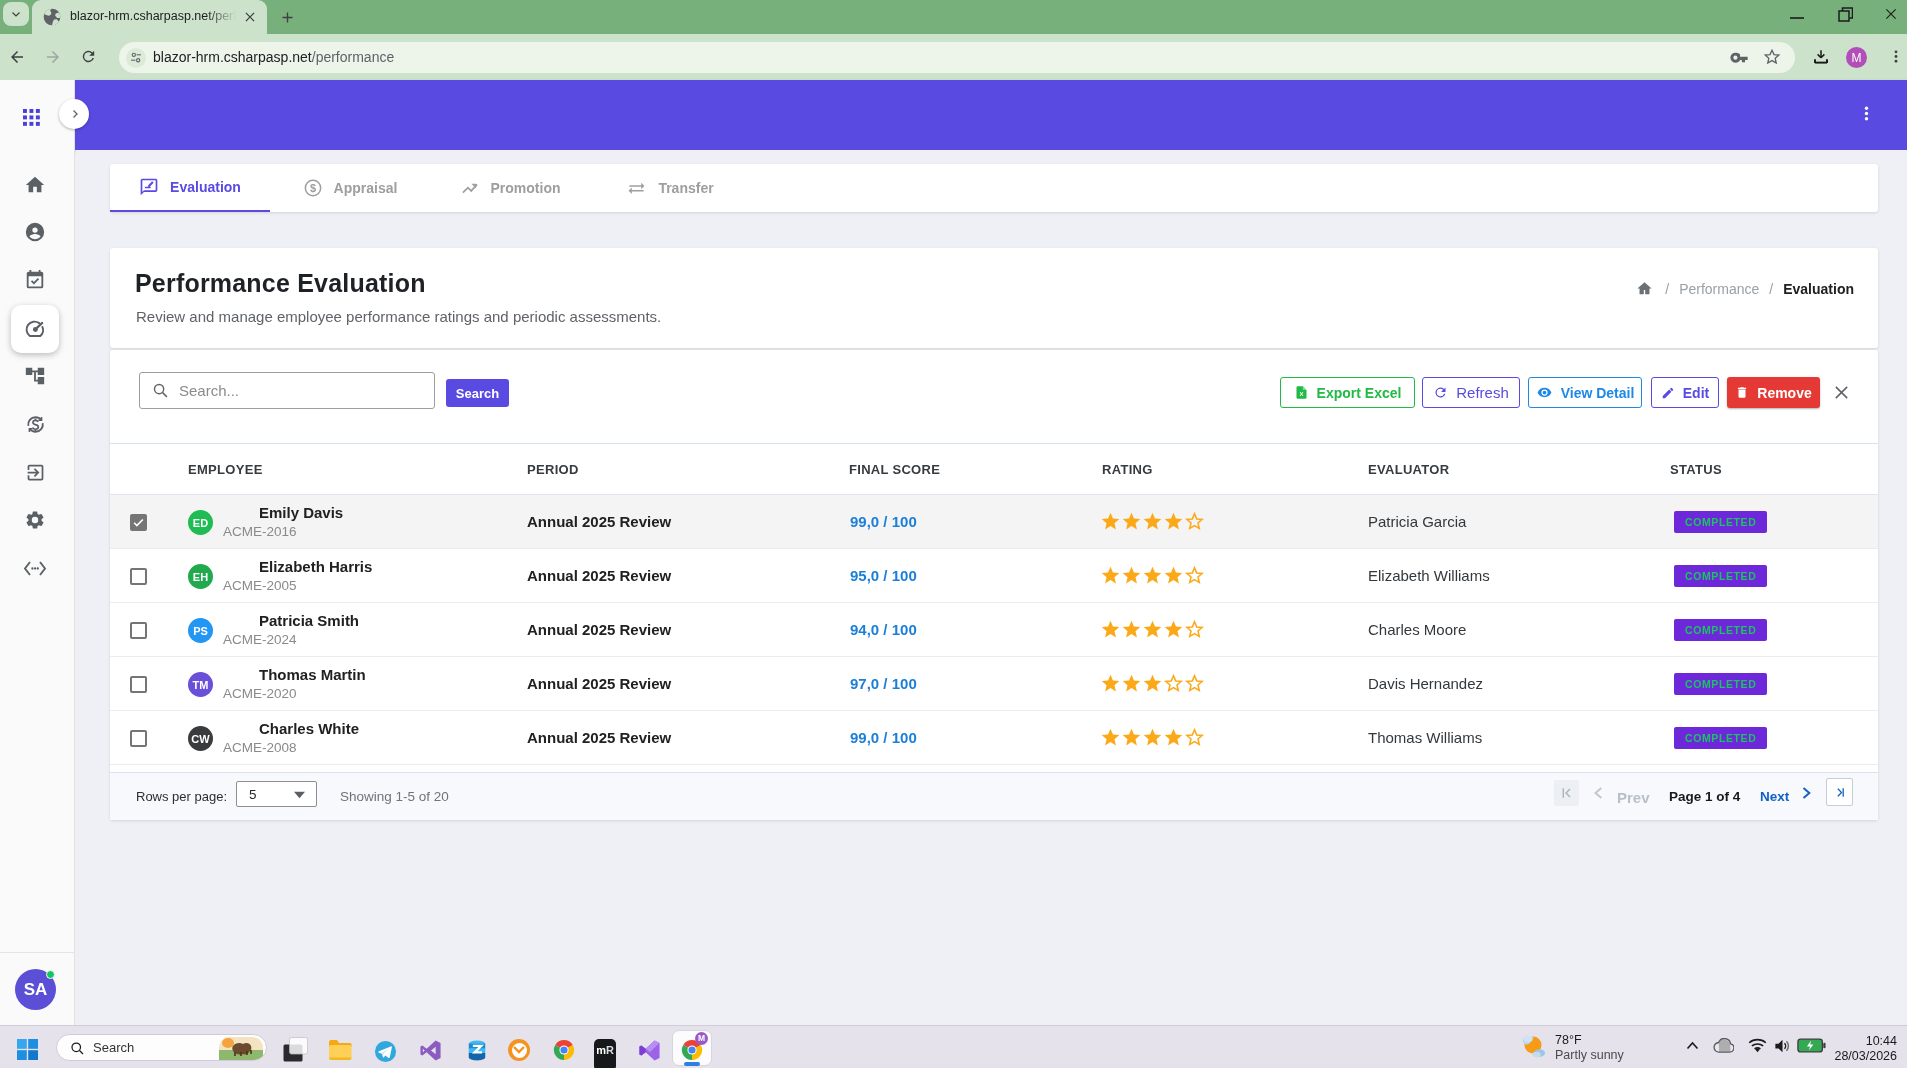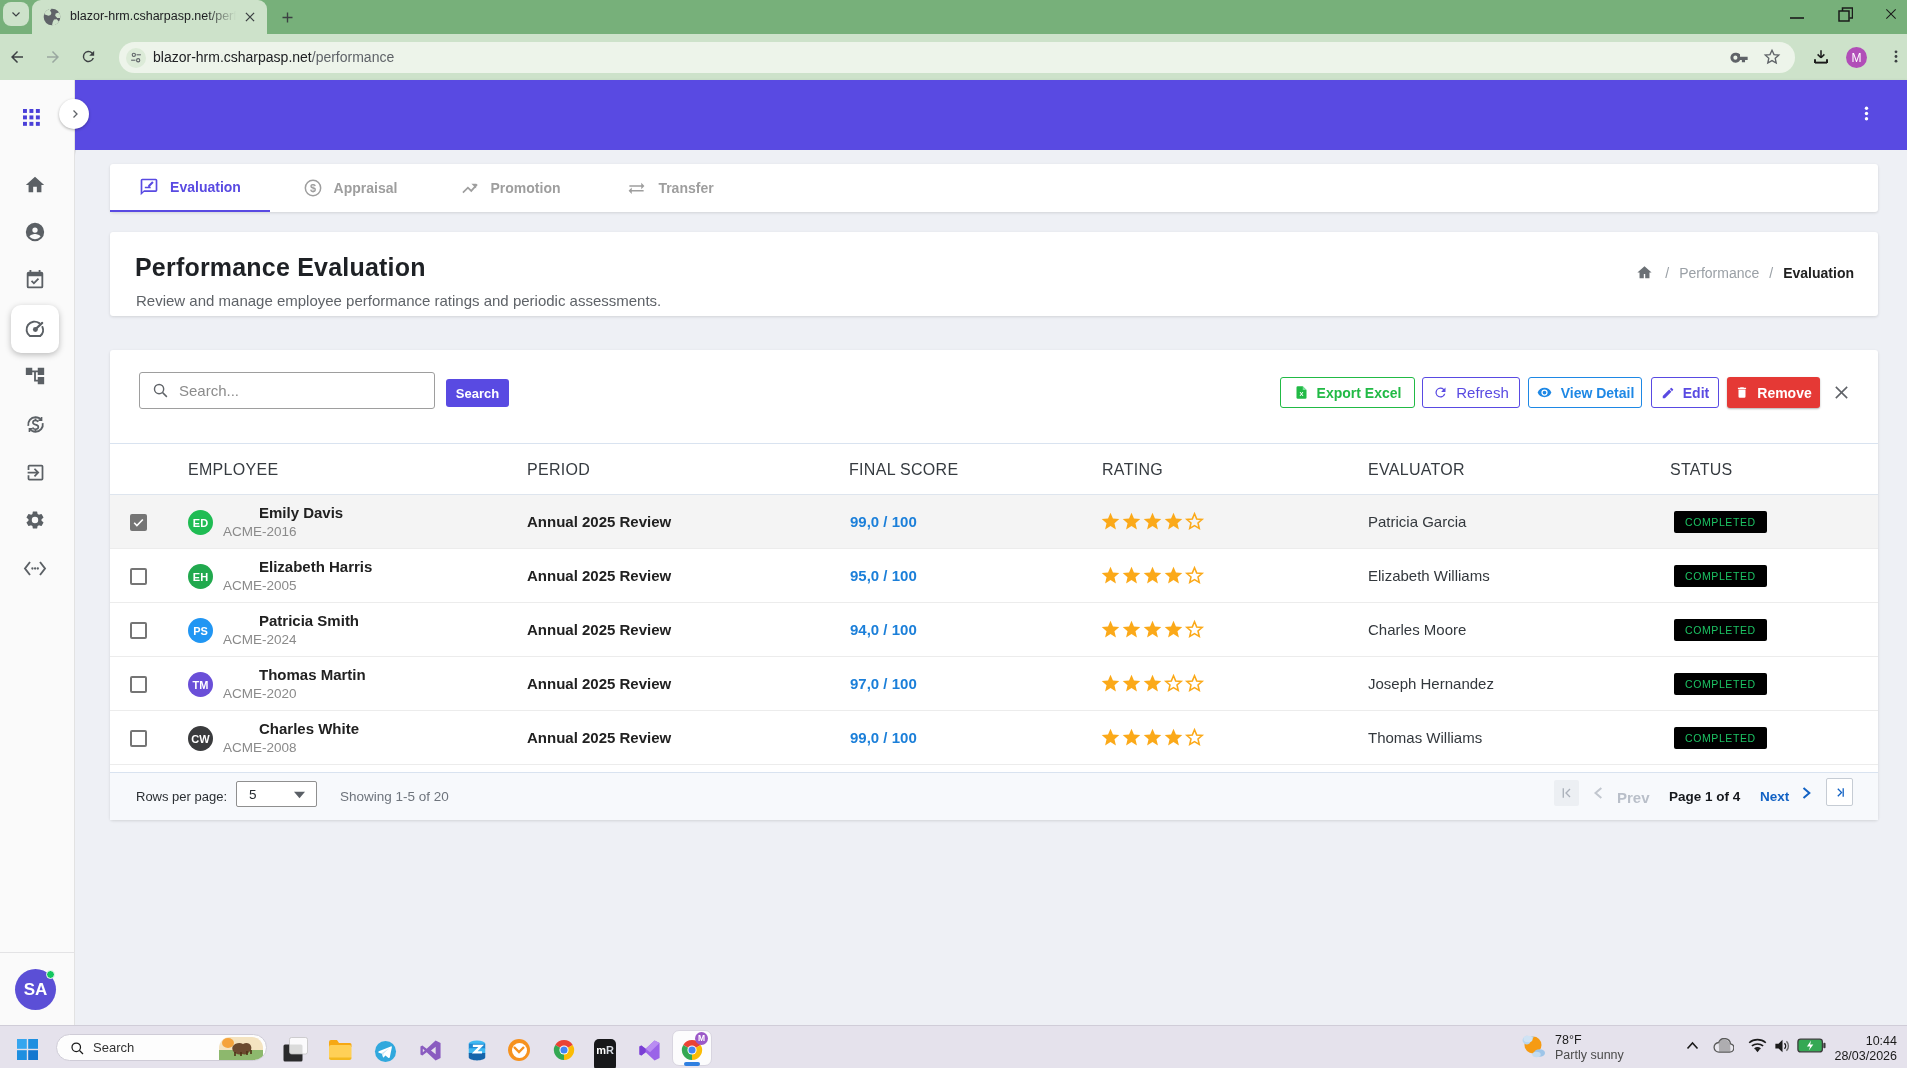--- a/index.html
+++ b/index.html
@@ -24,41 +24,41 @@
 #main { left:76px; top:150px; width:1831px; height:875px; background:#eef0f5; }
 .card { position:absolute; background:#fff; border-radius:3px; box-shadow:0 1px 3px rgba(0,0,0,.12); }
 
 #tabsbar { left:110px; top:164px; width:1768px; height:48px; }
 .ptab { position:absolute; top:0; height:48px; display:flex; align-items:center; justify-content:center; gap:11px; font-size:14px; font-weight:bold; color:#9e9e9e; }
 #ptab1 { left:0; width:160px; color:#594ae2; border-bottom:2px solid #594ae2; }
 #ptab2 { left:160px; width:160px; }
 #ptab3 { left:320px; width:160px; }
 #ptab4 { left:480px; width:160px; }
 
-#hcard { left:110px; top:232px; width:1768px; height:84px;padding-left:20px; }
+#hcard { left:110px; top:248px; width:1768px; height:100px;padding-left:20px; }
 #htitle { left:25px; top:21px; font-size:25px; font-weight:bold; color:#1e2125; letter-spacing:.2px; }
 #hsub { left:26px; top:60px; font-size:15px; color:#5f6368; }
 #crumb { right:24px; top:32px; display:flex; align-items:center; gap:10px; font-size:14px; color:#9aa0a6; }
 #crumb b { color:#212121; }
 
 #tcard { left:110px; top:350px; width:1768px; height:470px; }
 #searchbox { left:29px; top:22px; width:296px; height:37px; border:1px solid #9e9e9e; border-radius:3px; display:flex; align-items:center; padding-left:12px; gap:10px; color:#8b8b8b; font-size:15px; }
 #searchbtn { left:336px; top:29px; width:63px; height:28px; background:#594ae2; color:#fff; font-size:13px; font-weight:bold; border-radius:3px; display:flex; align-items:center; justify-content:center; }
 .btn { position:absolute; top:27px; height:31px; border-radius:3px; display:flex; align-items:center; justify-content:center; gap:8px; font-size:14px; font-weight:bold; background:#fff; }
 
 #thead { left:0; top:93px; width:1768px; height:52px; border-top:1px solid #d9e3f0; border-bottom:1px solid #dee5ee; }
-.hcell { position:absolute; top:0; height:52px; line-height:52px; font-size:16px; font-weight:normal; color:#363b40; letter-spacing:.3px; }
+.hcell { position:absolute; top:0; height:52px; line-height:52px; font-size:13px; font-weight:bold; color:#363b40; letter-spacing:.3px; }
 .row { position:absolute; left:0; width:1768px; height:54px; border-bottom:1px solid #ececec; }
 .av { position:absolute; left:78px; top:15px; width:25px; height:25px; border-radius:50%; color:#fff; font-size:11px; font-weight:bold; display:flex; align-items:center; justify-content:center; }
 .nm { position:absolute; left:113px; top:9px; font-size:15px; font-weight:bold; color:#212121;margin-left:36px; }
 .ac { position:absolute; left:113px; top:29px; font-size:13.5px; color:#8a8a8a; }
 .pd { position:absolute; left:417px; top:18px; font-size:15px; font-weight:bold; color:#212121; }
 .sc { position:absolute; left:740px; top:18px; font-size:15px; font-weight:bold; color:#1b7fd9; }
 .ev { position:absolute; left:1258px; top:18px; font-size:15px; color:#33383d; }
-.chip { position:absolute; left:1564px; top:27px; transform:translateY(-50%); background:#000000; color:#1cc263; font-size:10.5px; font-weight:normal; letter-spacing:.6px; padding:5px 11px; border-radius:2px; }
+.chip { position:absolute; left:1564px; top:27px; transform:translateY(-50%); background:#6d28d9; color:#1cc263; font-size:10.5px; font-weight:bold; letter-spacing:.6px; padding:5px 11px; border-radius:2px; }
 .cb { position:absolute; left:20px; top:19px; width:17px; height:17px; border:2px solid #757575; border-radius:2px; background:#fff; }
 
 #tfoot { left:0; top:422px; width:1768px; height:48px; background:#f7f9fc; border-top:1px solid #d9e3f0; font-size:13px; }
 
 #taskbar { left:0; top:1025px; width:1907px; height:43px; background:#e5e2ec; border-top:1px solid #d0cdd8; }
 </style>
 </head>
 <body>
 <div class="abs" id="tabstrip"></div>
 <div class="abs" id="tab"></div>
@@ -368,21 +368,21 @@
           <svg width="21" height="21" viewBox="0 0 24 24" style="margin-right:0px">
             <path d="M12 17.27L18.18 21l-1.64-7.03L22 9.24l-7.19-.61L12 2 9.19 8.63 2 9.24l5.46 4.73L5.82 21z" fill="#fba919"></path>
           </svg>
           <svg width="21" height="21" viewBox="0 0 24 24" style="margin-right:0px">
             <path d="M12 17.27L18.18 21l-1.64-7.03L22 9.24l-7.19-.61L12 2 9.19 8.63 2 9.24l5.46 4.73L5.82 21z" fill="none" stroke="#fba919" stroke-width="2" transform="translate(12,12) scale(.88) translate(-12,-12)"></path>
           </svg>
           <svg width="21" height="21" viewBox="0 0 24 24" style="margin-right:0px">
             <path d="M12 17.27L18.18 21l-1.64-7.03L22 9.24l-7.19-.61L12 2 9.19 8.63 2 9.24l5.46 4.73L5.82 21z" fill="none" stroke="#fba919" stroke-width="2" transform="translate(12,12) scale(.88) translate(-12,-12)"></path>
           </svg>
         </span>
-<span class="ev">Joseph Hernandez</span>
+<span class="ev">Davis Hernandez</span>
 <span class="chip">COMPLETED</span>
 </div>
 <div class="row" style="top:361px;">
 <span class="cb"></span>
 <span class="av" style="background:#3a3b3d">CW</span>
 <span class="nm">Charles White</span>
         <span class="ac">ACME-2008</span>
 <span class="pd">Annual 2025 Review</span>
 <span class="sc">99,0 / 100</span>
 <span style="position:absolute;left:990px;top:16px;display:flex">

